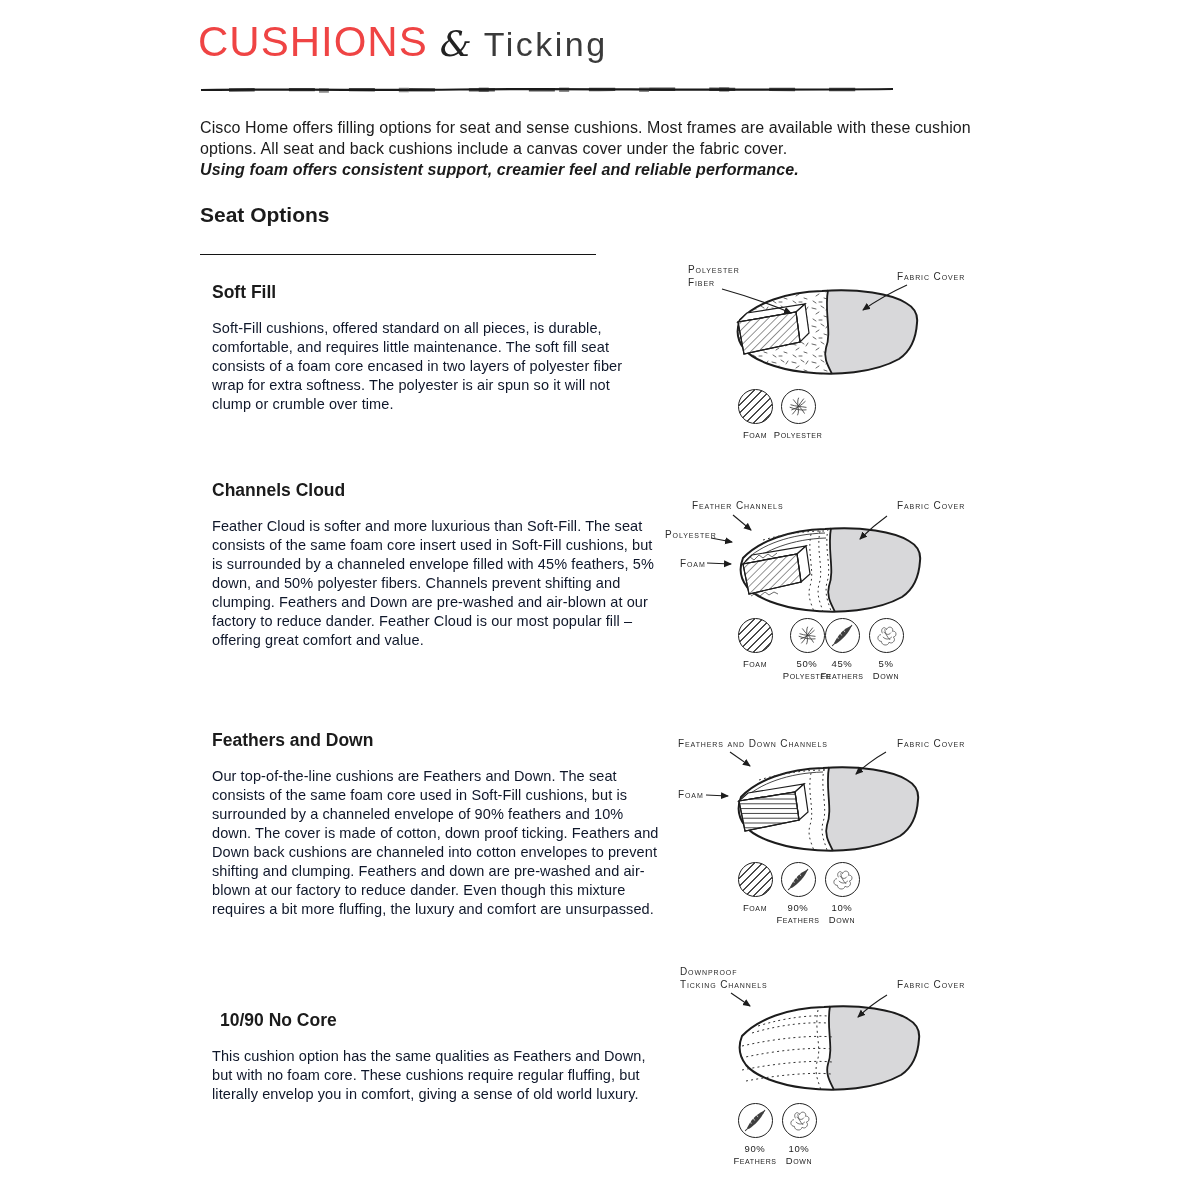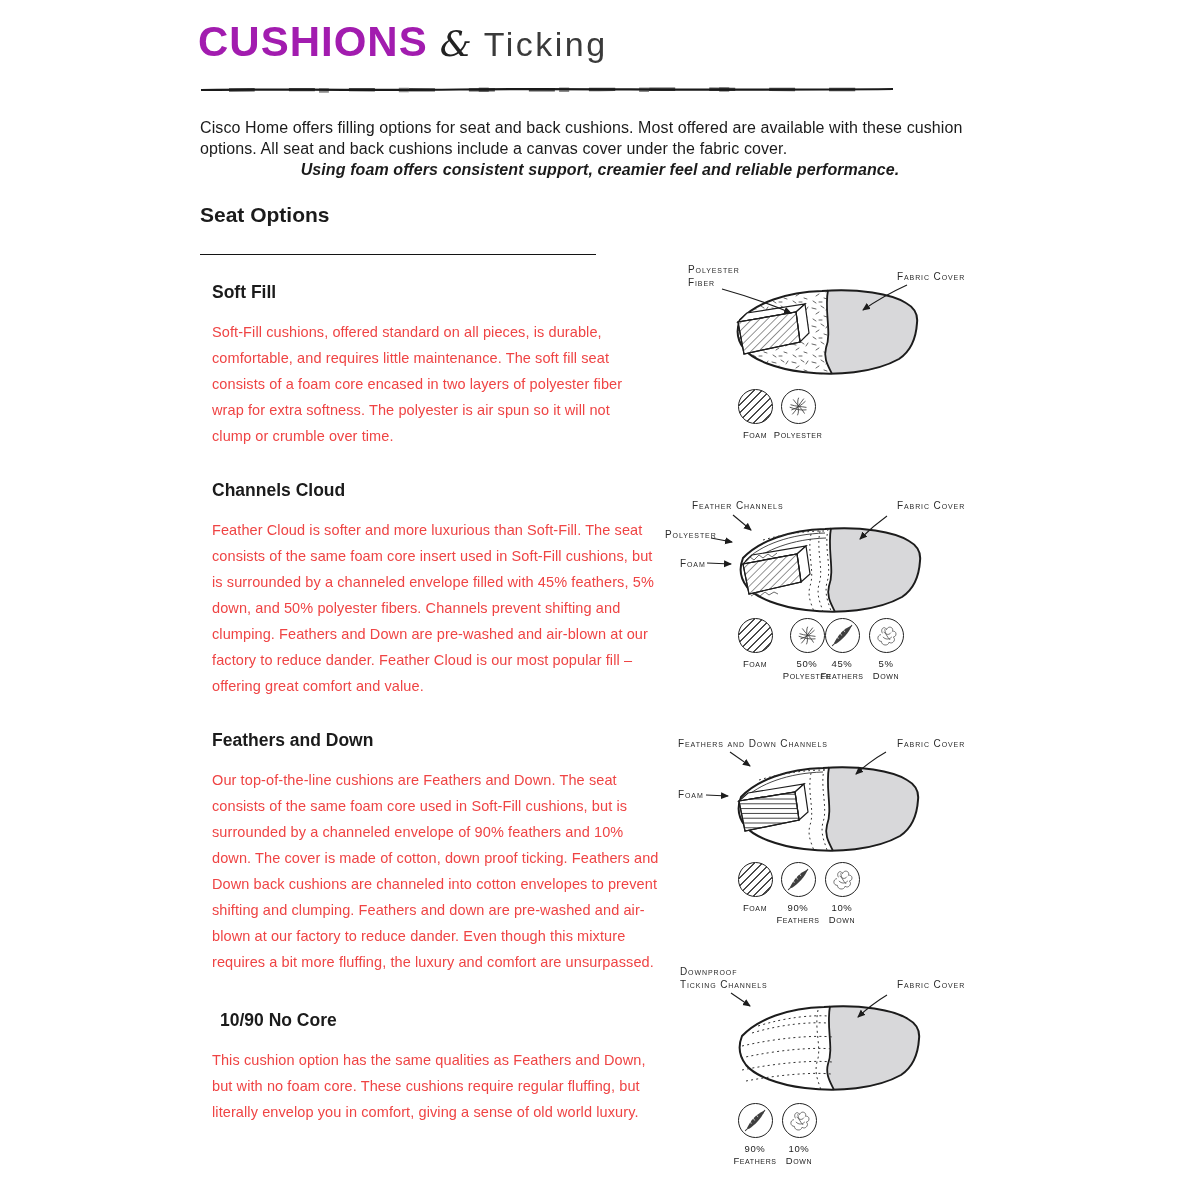--- a/index.html
+++ b/index.html
@@ -2,33 +2,33 @@
 <html><head>
 <meta charset="utf-8">
 <style>
   html,body{margin:0;padding:0;background:#ffffff;}
   .page{position:relative;width:1188px;height:1188px;background:#fff;overflow:hidden;
         font-family:"Liberation Sans",sans-serif;color:#1b1b1b;}
   .abs{position:absolute;}
 
   
   .title-row{left:198px;top:18px;display:flex;align-items:baseline;gap:12px;}
-  .title-main{font-size:42px;font-weight:700;letter-spacing:1px;color:#a21caf;}
+  .title-main{font-size:42px;font-weight:400;letter-spacing:1px;color:#ef4444;}
   .title-amp{font-family:"DejaVu Serif",serif;font-style:italic;font-size:36px;color:#222;}
   .title-sub{font-size:34px;font-weight:400;letter-spacing:2.5px;color:#3a3a3a;}
 
   
   .intro{left:200px;top:117px;width:800px;font-size:16px;line-height:21px;letter-spacing:.1px;}
-  .intro-em{font-weight:700;font-style:italic;text-align:center;}
+  .intro-em{font-weight:700;font-style:italic;}
 
   .h-seat{left:200px;top:203px;font-size:21px;font-weight:700;}
   .rule-thin{left:200px;top:254px;width:396px;height:0;border-top:1.5px solid #141414;}
 
   .section-h{font-size:17.5px;font-weight:700;}
-  .section-p{font-size:14.5px;line-height:26px;letter-spacing:.1px;color:#ef4444;}
+  .section-p{font-size:14.5px;line-height:19px;letter-spacing:.1px;color:#0f172a;}
 
   
   .dlabel{font-size:10px;font-variant:small-caps;letter-spacing:.9px;line-height:13px;color:#2a2a2a;white-space:nowrap;}
 
   
   .legend-item{position:absolute;width:64px;text-align:center;}
   .swatch{width:35px;height:35px;border:1.6px solid #222;border-radius:50%;margin:0 auto;
           display:flex;align-items:center;justify-content:center;background:#fff;overflow:hidden;box-sizing:border-box;}
   .swatch.foam{background:repeating-linear-gradient(135deg,#fff 0,#fff 4.6px,#4a4a4a 4.6px,#4a4a4a 5.7px);}
   .caption{font-size:9.5px;font-variant:small-caps;letter-spacing:.6px;line-height:11.5px;margin-top:5px;color:#222;white-space:nowrap;}
@@ -81,21 +81,21 @@
     <span class="title-amp">&amp;</span>
     <span class="title-sub">Ticking</span>
   </div>
   <svg class="abs" style="left:199px;top:84px" width="696" height="12">
     <path d="M2,6 C60,4.5 150,7 260,5.5 C380,4 500,7 694,5" stroke="#1a1a1a" stroke-width="2.2" fill="none"></path>
     <path d="M30,6 C120,5 240,6.5 400,5.5 C520,4.8 620,6 690,5.2" stroke="#1a1a1a" stroke-width="3.4" fill="none" stroke-dasharray="26 34" opacity=".75"></path>
     <path d="M120,6.5 C260,5 420,6.5 560,5.2" stroke="#1a1a1a" stroke-width="4.5" fill="none" stroke-dasharray="10 70" opacity=".5"></path>
   </svg>
 
   <div class="abs intro">
-    <span>Cisco Home offers filling options for seat and back cushions. Most offered are available with these cushion options. All seat and back cushions include a canvas cover under the fabric cover.</span>
+    <span>Cisco Home offers filling options for seat and sense cushions. Most frames are available with these cushion options. All seat and back cushions include a canvas cover under the fabric cover.</span>
     <div class="intro-em">Using foam offers consistent support, creamier feel and reliable performance.</div>
   </div>
 
   <div class="abs h-seat">Seat Options</div>
   <div class="abs rule-thin"></div>
 
   <div class="abs section-h" style="left:212px;top:282px">Soft Fill</div>
   <div class="abs section-p" style="left:212px;top:319px;width:424px">Soft-Fill cushions, offered standard on all pieces, is durable, comfortable, and requires little maintenance. The soft fill seat consists of a foam core encased in two layers of polyester fiber wrap for extra softness. The polyester is air spun so it will not clump or crumble over time.</div>
 
   <div class="abs" style="left:660px;top:258px;width:335px;height:195px">

